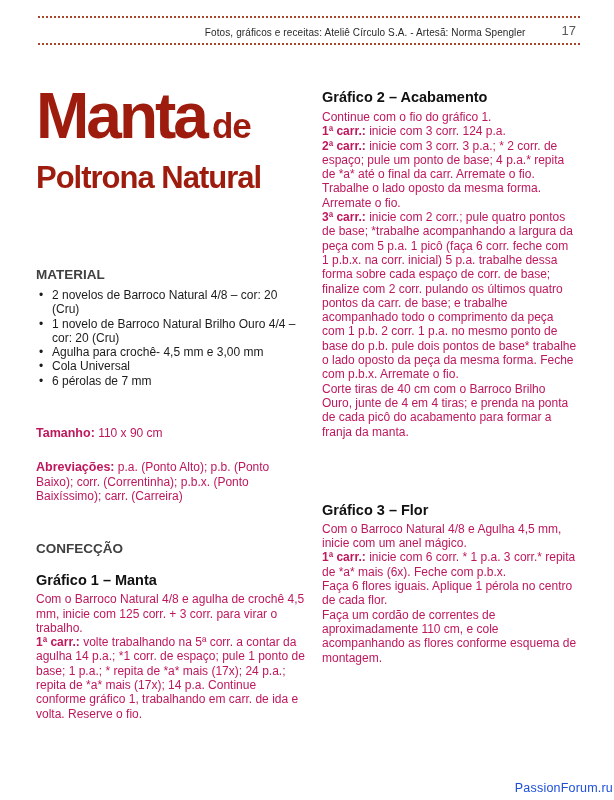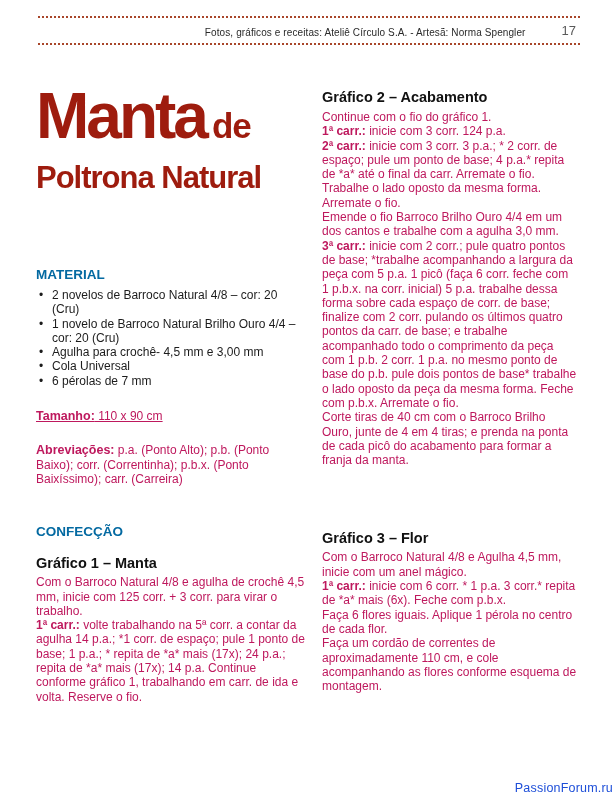--- a/index.html
+++ b/index.html
@@ -40,39 +40,39 @@
   .t-de { font-size: 35px; font-weight: bold; letter-spacing: -1px; margin-left: 6px; }
   .t-line2 {
     display: block;
     font-size: 31px;
     font-weight: bold;
     letter-spacing: -1px;
     margin-top: 14px;
   }
 
   
-  .sec-heading { font-size: 13.5px; font-weight: bold; color: #0369a1; }
+  .sec-heading { font-size: 13.5px; font-weight: bold; color: #404040; }
   .material-heading { margin-top: 74px; }
   .confeccao-heading { margin-top: 38px; }
   .sub-heading { font-size: 14.5px; font-weight: bold; color: #111; line-height: 18px; }
   .g1-heading { margin-top: 15px; margin-bottom: 3px; }
   .g3-heading { margin-top: 62px; margin-bottom: 3px; }
   .g2-heading { margin-bottom: 4px; }
 
   
   .body { font-size: 12px; line-height: 14.3px; color: #be185d; }
   .body b { font-weight: bold; }
 
   
   .material-list { list-style: none; margin-top: 6px; }
   .material-list li { display: flex; font-size: 12px; line-height: 14.3px; }
   .material-list .bullet { width: 16px; flex: 0 0 16px; text-align: left; padding-left: 3px; }
   .material-list .item-text { flex: 1; }
 
-  .tamanho { margin-top: 21px; text-decoration: underline; }
+  .tamanho { margin-top: 38px; }
   .tamanho b, .abrev b { font-size: 12.5px; }
   .abrev { margin-top: 20px; }
 
   
   .watermark {
     position: absolute;
     right: 1px;
     bottom: 5px;
     font-size: 12.5px;
     color: #1d4ed8;
@@ -138,21 +138,20 @@
 
   </div>
 
   <div class="col col-right">
 
     <h3 class="sub-heading g2-heading">Gráfico 2 – Acabamento</h3>
 
     <p class="body"><b></b><span>Continue com o fio do gráfico 1.</span></p>
     <p class="body"><b>1ª carr.:</b><span> inicie com 3 corr. 124 p.a.</span></p>
     <p class="body"><b>2ª carr.:</b><span> inicie com 3 corr. 3 p.a.; * 2 corr. de espaço; pule um ponto de base; 4 p.a.* repita de *a* até o final da carr. Arremate o fio. Trabalhe o lado oposto da mesma forma. Arremate o fio.</span></p>
-    <p class="body"><b></b><span>Emende o fio Barroco Brilho Ouro 4/4 em um dos cantos e trabalhe com a agulha 3,0 mm.</span></p>
     <p class="body"><b>3ª carr.:</b><span> inicie com 2 corr.; pule quatro pontos de base; *trabalhe acompanhando a largura da peça com 5 p.a. 1 picô (faça 6 corr. feche com 1 p.b.x. na corr. inicial) 5 p.a. trabalhe dessa forma sobre cada espaço de corr. de base; finalize com 2 corr. pulando os últimos quatro pontos da carr. de base; e trabalhe acompanhado todo o comprimento da peça com 1 p.b. 2 corr. 1 p.a. no mesmo ponto de base do p.b. pule dois pontos de base* trabalhe o lado oposto da peça da mesma forma. Feche com p.b.x. Arremate o fio.</span></p>
     <p class="body"><b></b><span>Corte tiras de 40 cm com o Barroco Brilho Ouro, junte de 4 em 4 tiras; e prenda na ponta de cada picô do acabamento para formar a franja da manta.</span></p>
 
     <h3 class="sub-heading g3-heading">Gráfico 3 – Flor</h3>
 
     <p class="body"><b></b><span>Com o Barroco Natural 4/8 e Agulha 4,5 mm, inicie com um anel mágico.</span></p>
     <p class="body"><b>1ª carr.:</b><span> inicie com 6 corr. * 1 p.a. 3 corr.* repita de *a* mais (6x). Feche com p.b.x.</span></p>
     <p class="body"><b></b><span>Faça 6 flores iguais. Aplique 1 pérola no centro de cada flor.</span></p>
     <p class="body"><b></b><span>Faça um cordão de correntes de aproximadamente 110 cm, e cole acompanhando as flores conforme esquema de montagem.</span></p>
 

